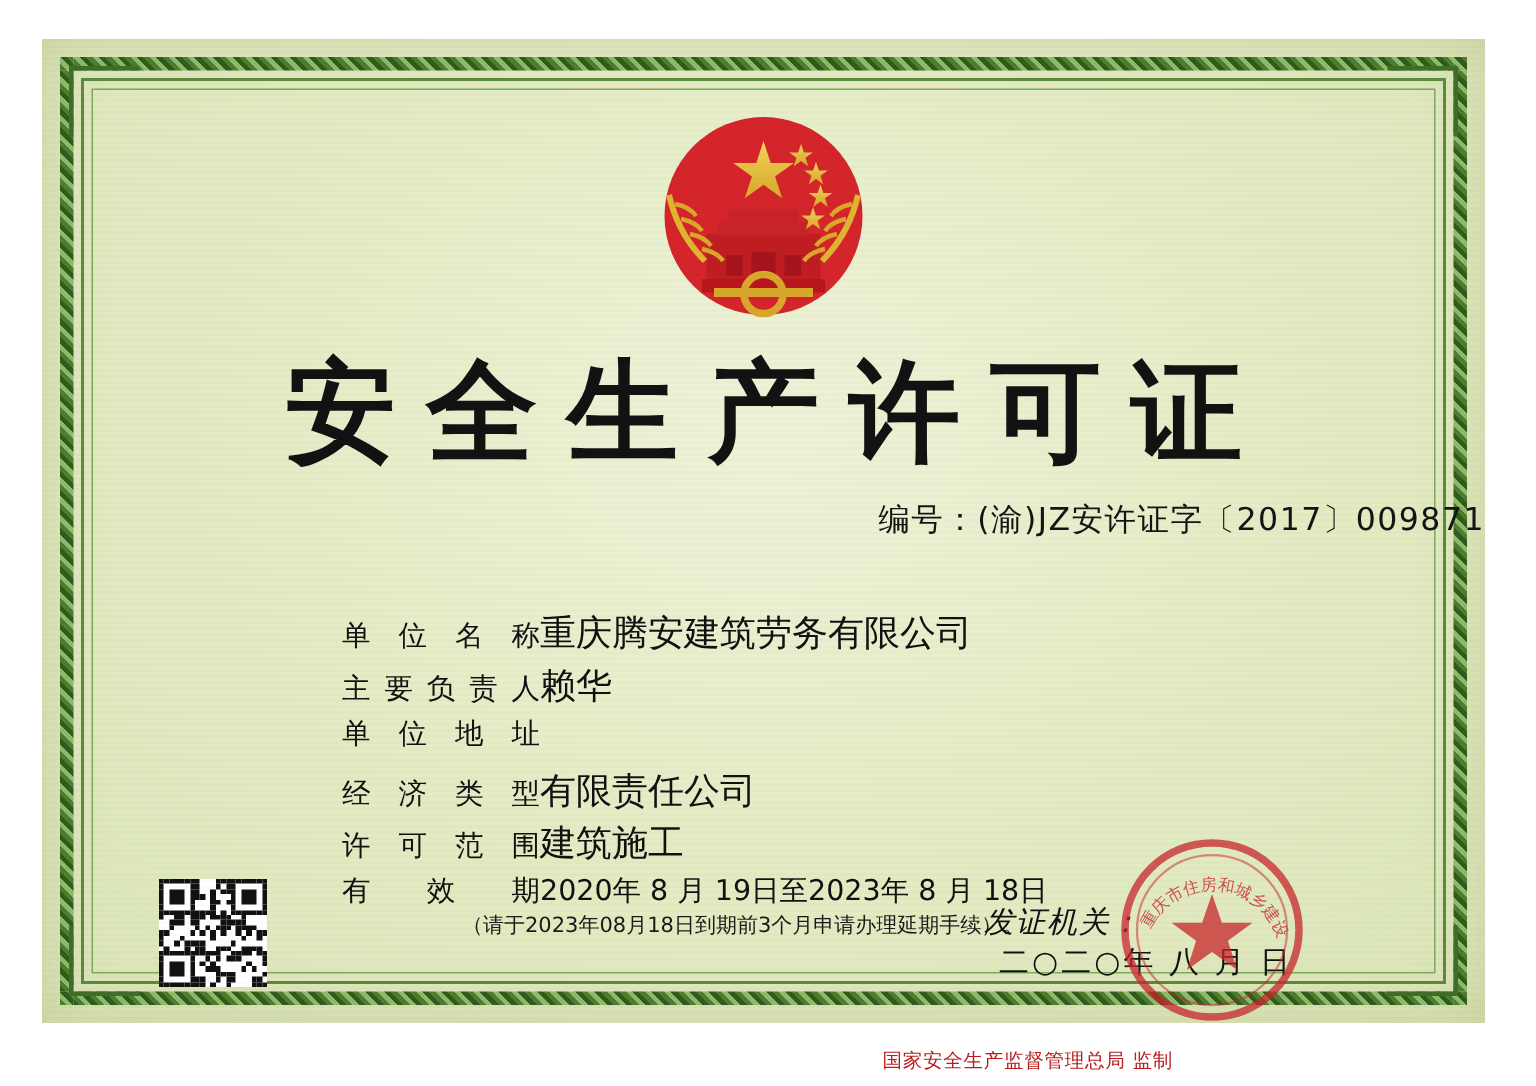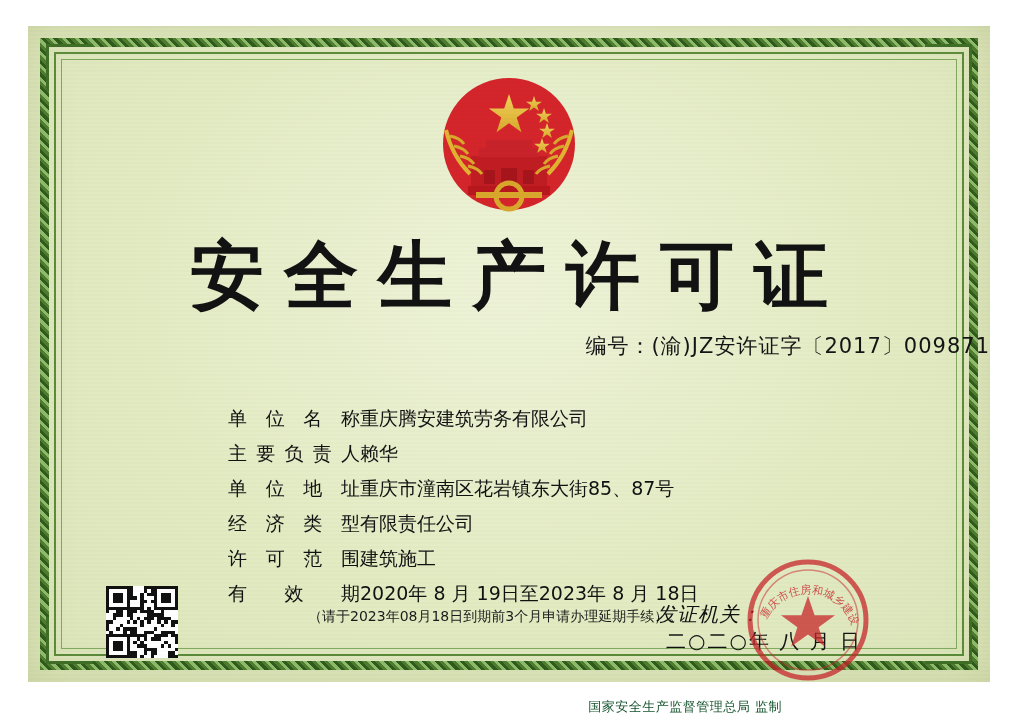--- a/index.html
+++ b/index.html
@@ -133,21 +133,21 @@
     font-size: 19px;
     color: #111111;
     display: flex;
     justify-content: space-between;
     letter-spacing: 0px;
   }
   .field-label span {
     display: inline-block;
   }
   .field-value {
-    font-size: 19px;
+    font-size: 24px;
     color: #111111;
     white-space: nowrap;
   }
 
   
   .validity-line {
     display: flex;
     align-items: baseline;
     height: 35px;
   }
@@ -215,21 +215,21 @@
   }
   .qr-grid i { background: transparent; }
   .qr-grid i.on { background: #111111; }
 
   
   .footer {
     position: absolute;
     right: 30px;
     bottom: 8px;
     font-size: 13px;
-    color: #14532d;
+    color: #b91c1c;
     letter-spacing: 0.5px;
   }
 
   
   .texture {
     position: absolute;
     inset: 0;
     pointer-events: none;
     background:
       repeating-linear-gradient(0deg, rgba(255,255,255,0.05) 0 2px, rgba(0,0,0,0.02) 2px 4px);
@@ -318,21 +318,20 @@
         <div class="field-value">赖华</div>
       </div>
 
       <div class="field-row">
         <div class="field-label">
           <span>单</span>
             <span>位</span>
             <span>地</span>
             <span>址</span>
         </div>
-        <div class="field-value">重庆市潼南区花岩镇东大街85、87号</div>
       </div>
 
       <div class="field-row">
         <div class="field-label">
           <span>经</span>
             <span>济</span>
             <span>类</span>
             <span>型</span>
         </div>
         <div class="field-value">有限责任公司</div>

